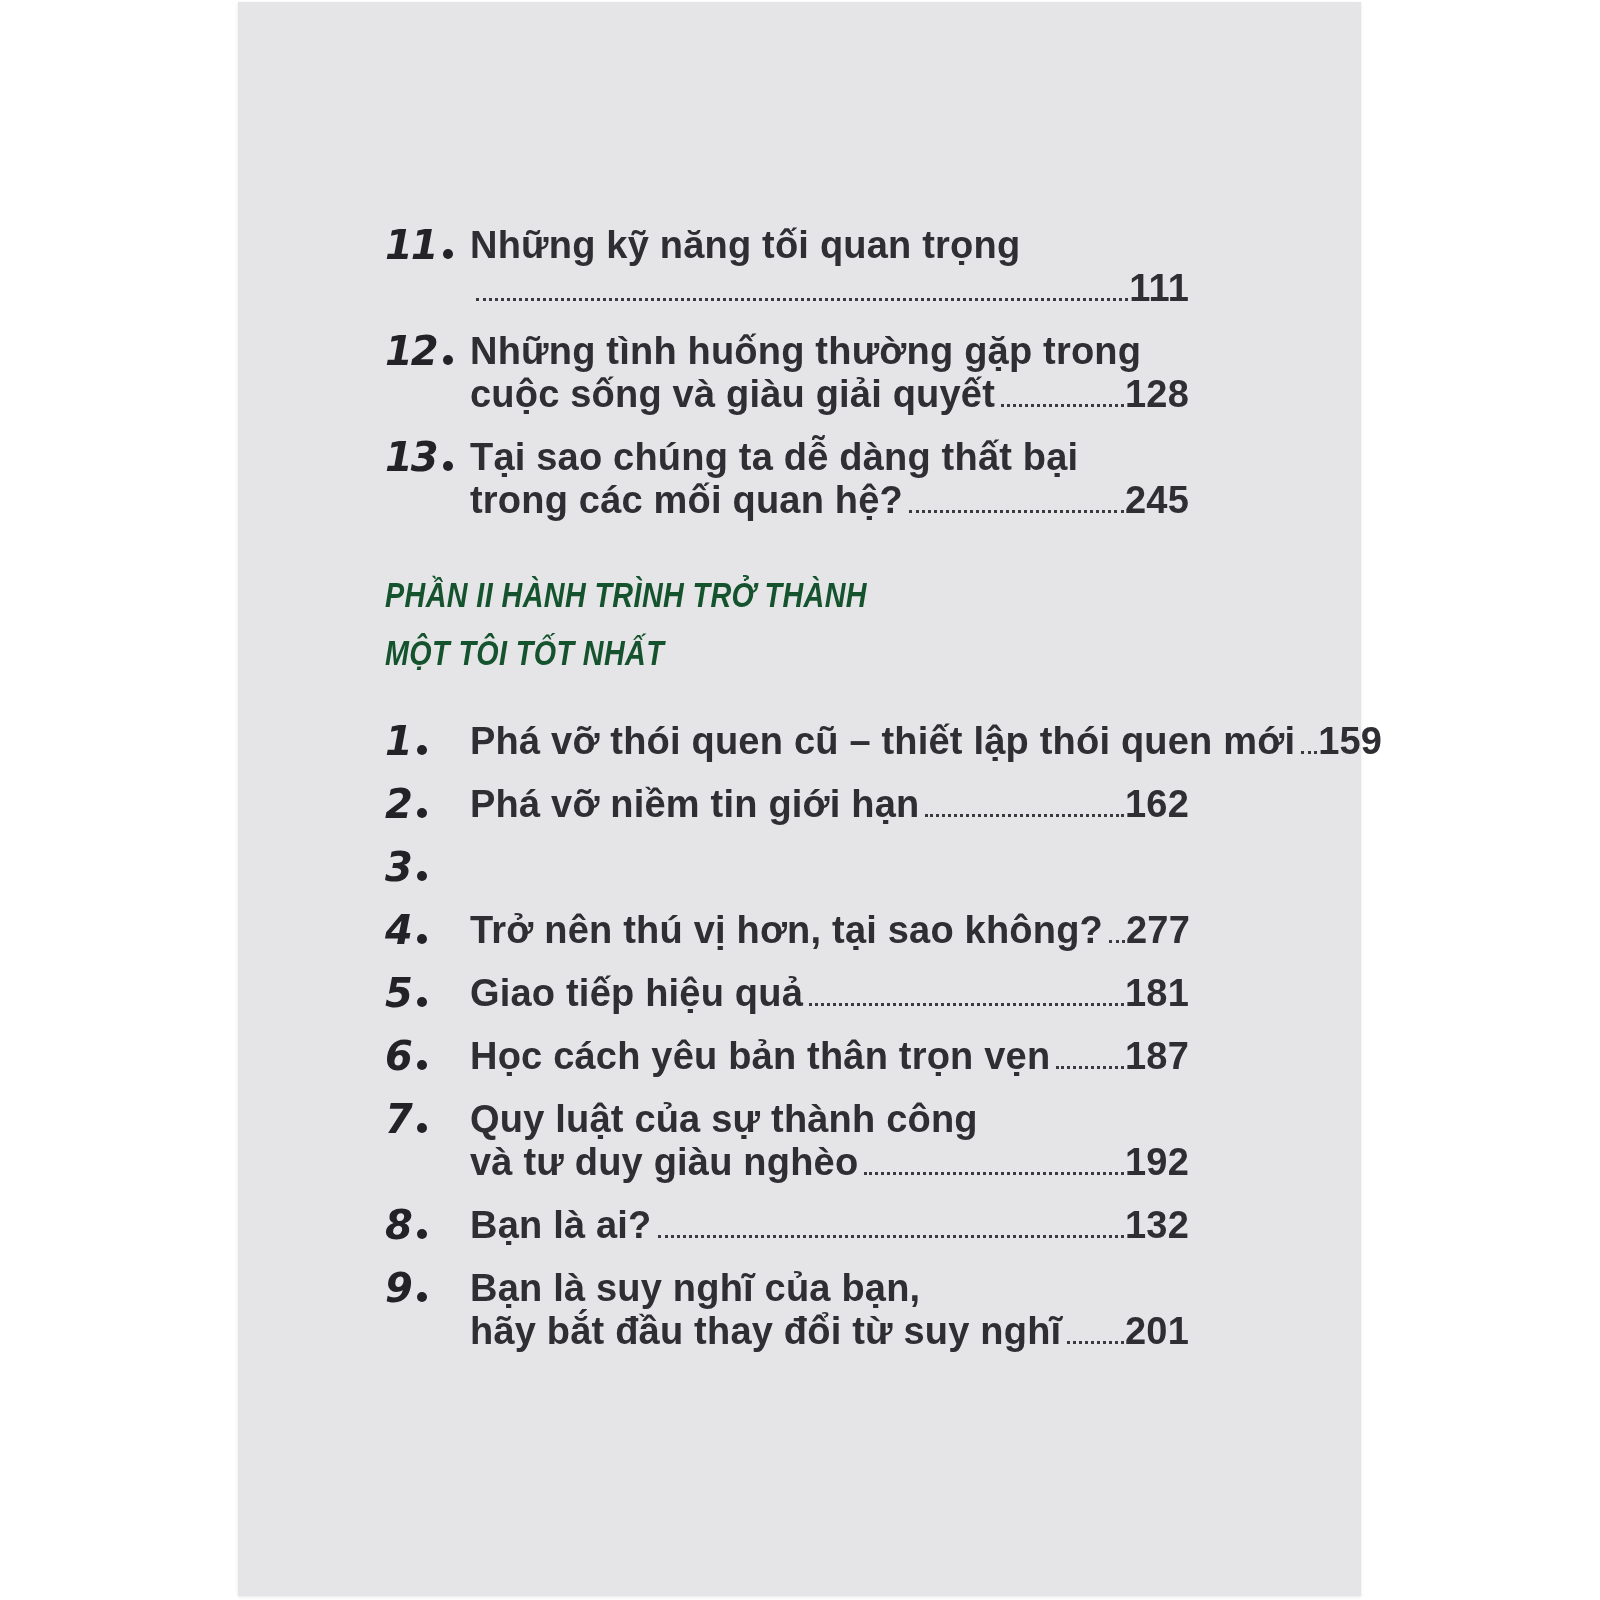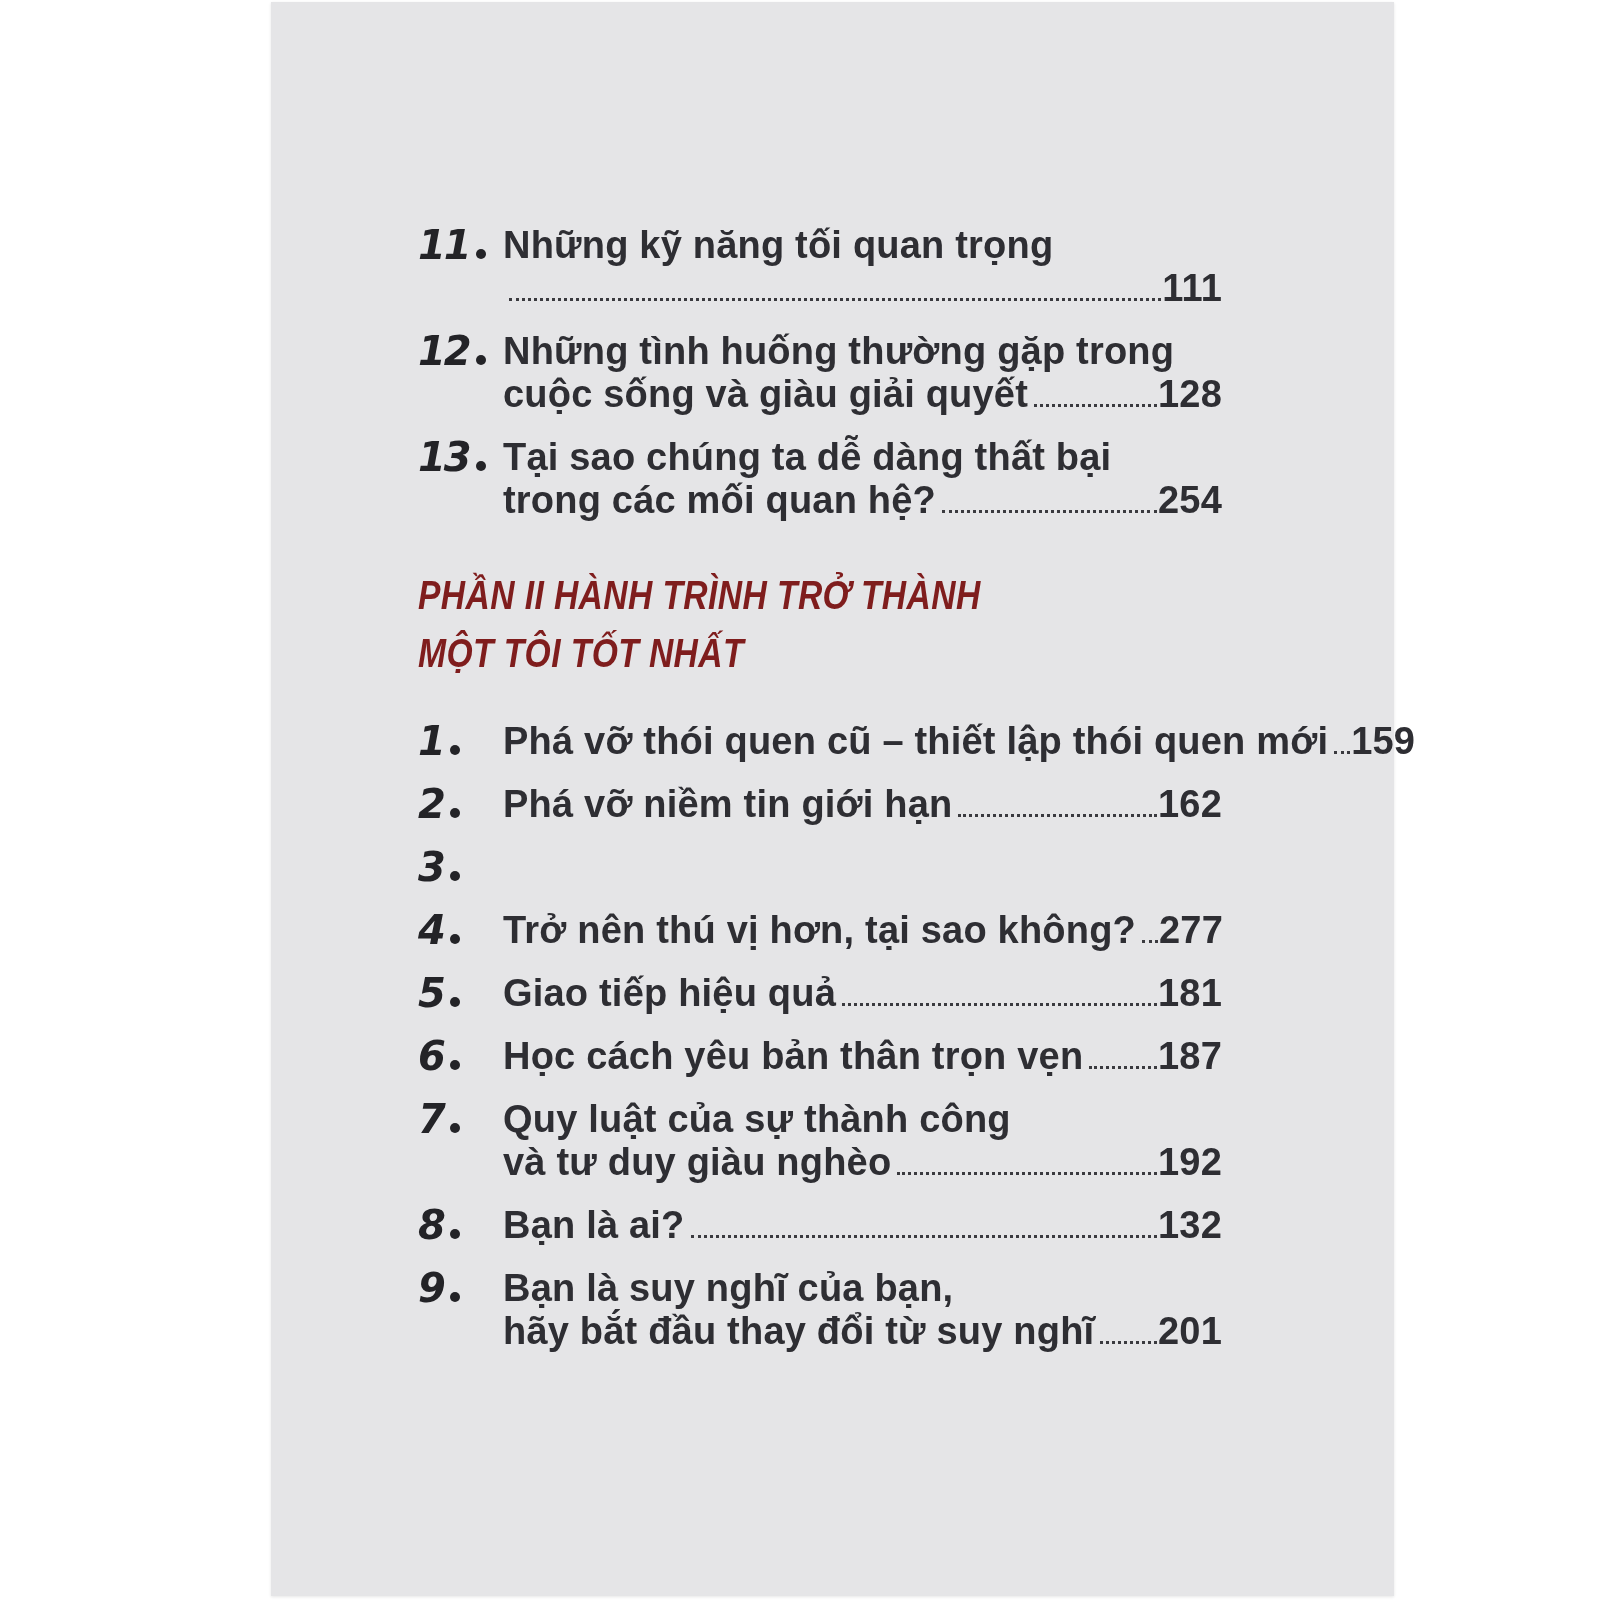--- a/index.html
+++ b/index.html
@@ -9,21 +9,20 @@
     position: relative;
     font-family: "Liberation Sans", "DejaVu Sans", sans-serif;
     overflow: hidden;
   }
   .page {
     position: absolute;
     left: 238px; top: 2px;
     width: 1123px; height: 1594px;
     background: #e5e5e7;
     box-shadow: 0 1px 3px rgba(0,0,0,0.10);
-    margin-left: 33px;
   }
   .content {
     padding: 222px 172px 0 147px;
     color: #2e2e33;
   }
   .toc-entry {
     display: flex;
     margin-bottom: 20px;
   }
   .num {
@@ -61,24 +60,24 @@
   .leader-line .t { white-space: nowrap; }
   .leader {
     flex: 1 1 auto;
     min-width: 16px;
     border-bottom: 3px dotted #3a3a3f;
     margin: 0 1px 9px 6px;
   }
   .pnum { white-space: nowrap; }
   .section-header {
     margin: 44px 0 38px 0;
-    color: #7f1d1d;
+    color: #14532d;
     font-weight: bold;
     font-style: italic;
-    font-size: 41px;
+    font-size: 35px;
     line-height: 58px;
   }
   .section-header .hline {
     transform: scaleX(0.82);
     transform-origin: left center;
     white-space: nowrap;
     letter-spacing: 0.5px;
   }
 </style>
 </head>
@@ -110,21 +109,21 @@
       </div>
     </div>
 
     <div class="toc-entry">
       <div class="num"><span>13</span><span class="num-dot"></span></div>
       <div class="entry-body">
         <div class="line">Tại sao chúng ta dễ dàng thất bại</div>
         <div class="leader-line">
           <span class="t">trong các mối quan hệ?</span>
           <span class="leader"></span>
-          <span class="pnum">254</span>
+          <span class="pnum">245</span>
         </div>
       </div>
     </div>
 
     <div class="section-header">
       <div class="hline">PHẦN II HÀNH TRÌNH TRỞ THÀNH</div>
       <div class="hline">MỘT TÔI TỐT NHẤT</div>
     </div>
 
     <div class="toc-entry">

